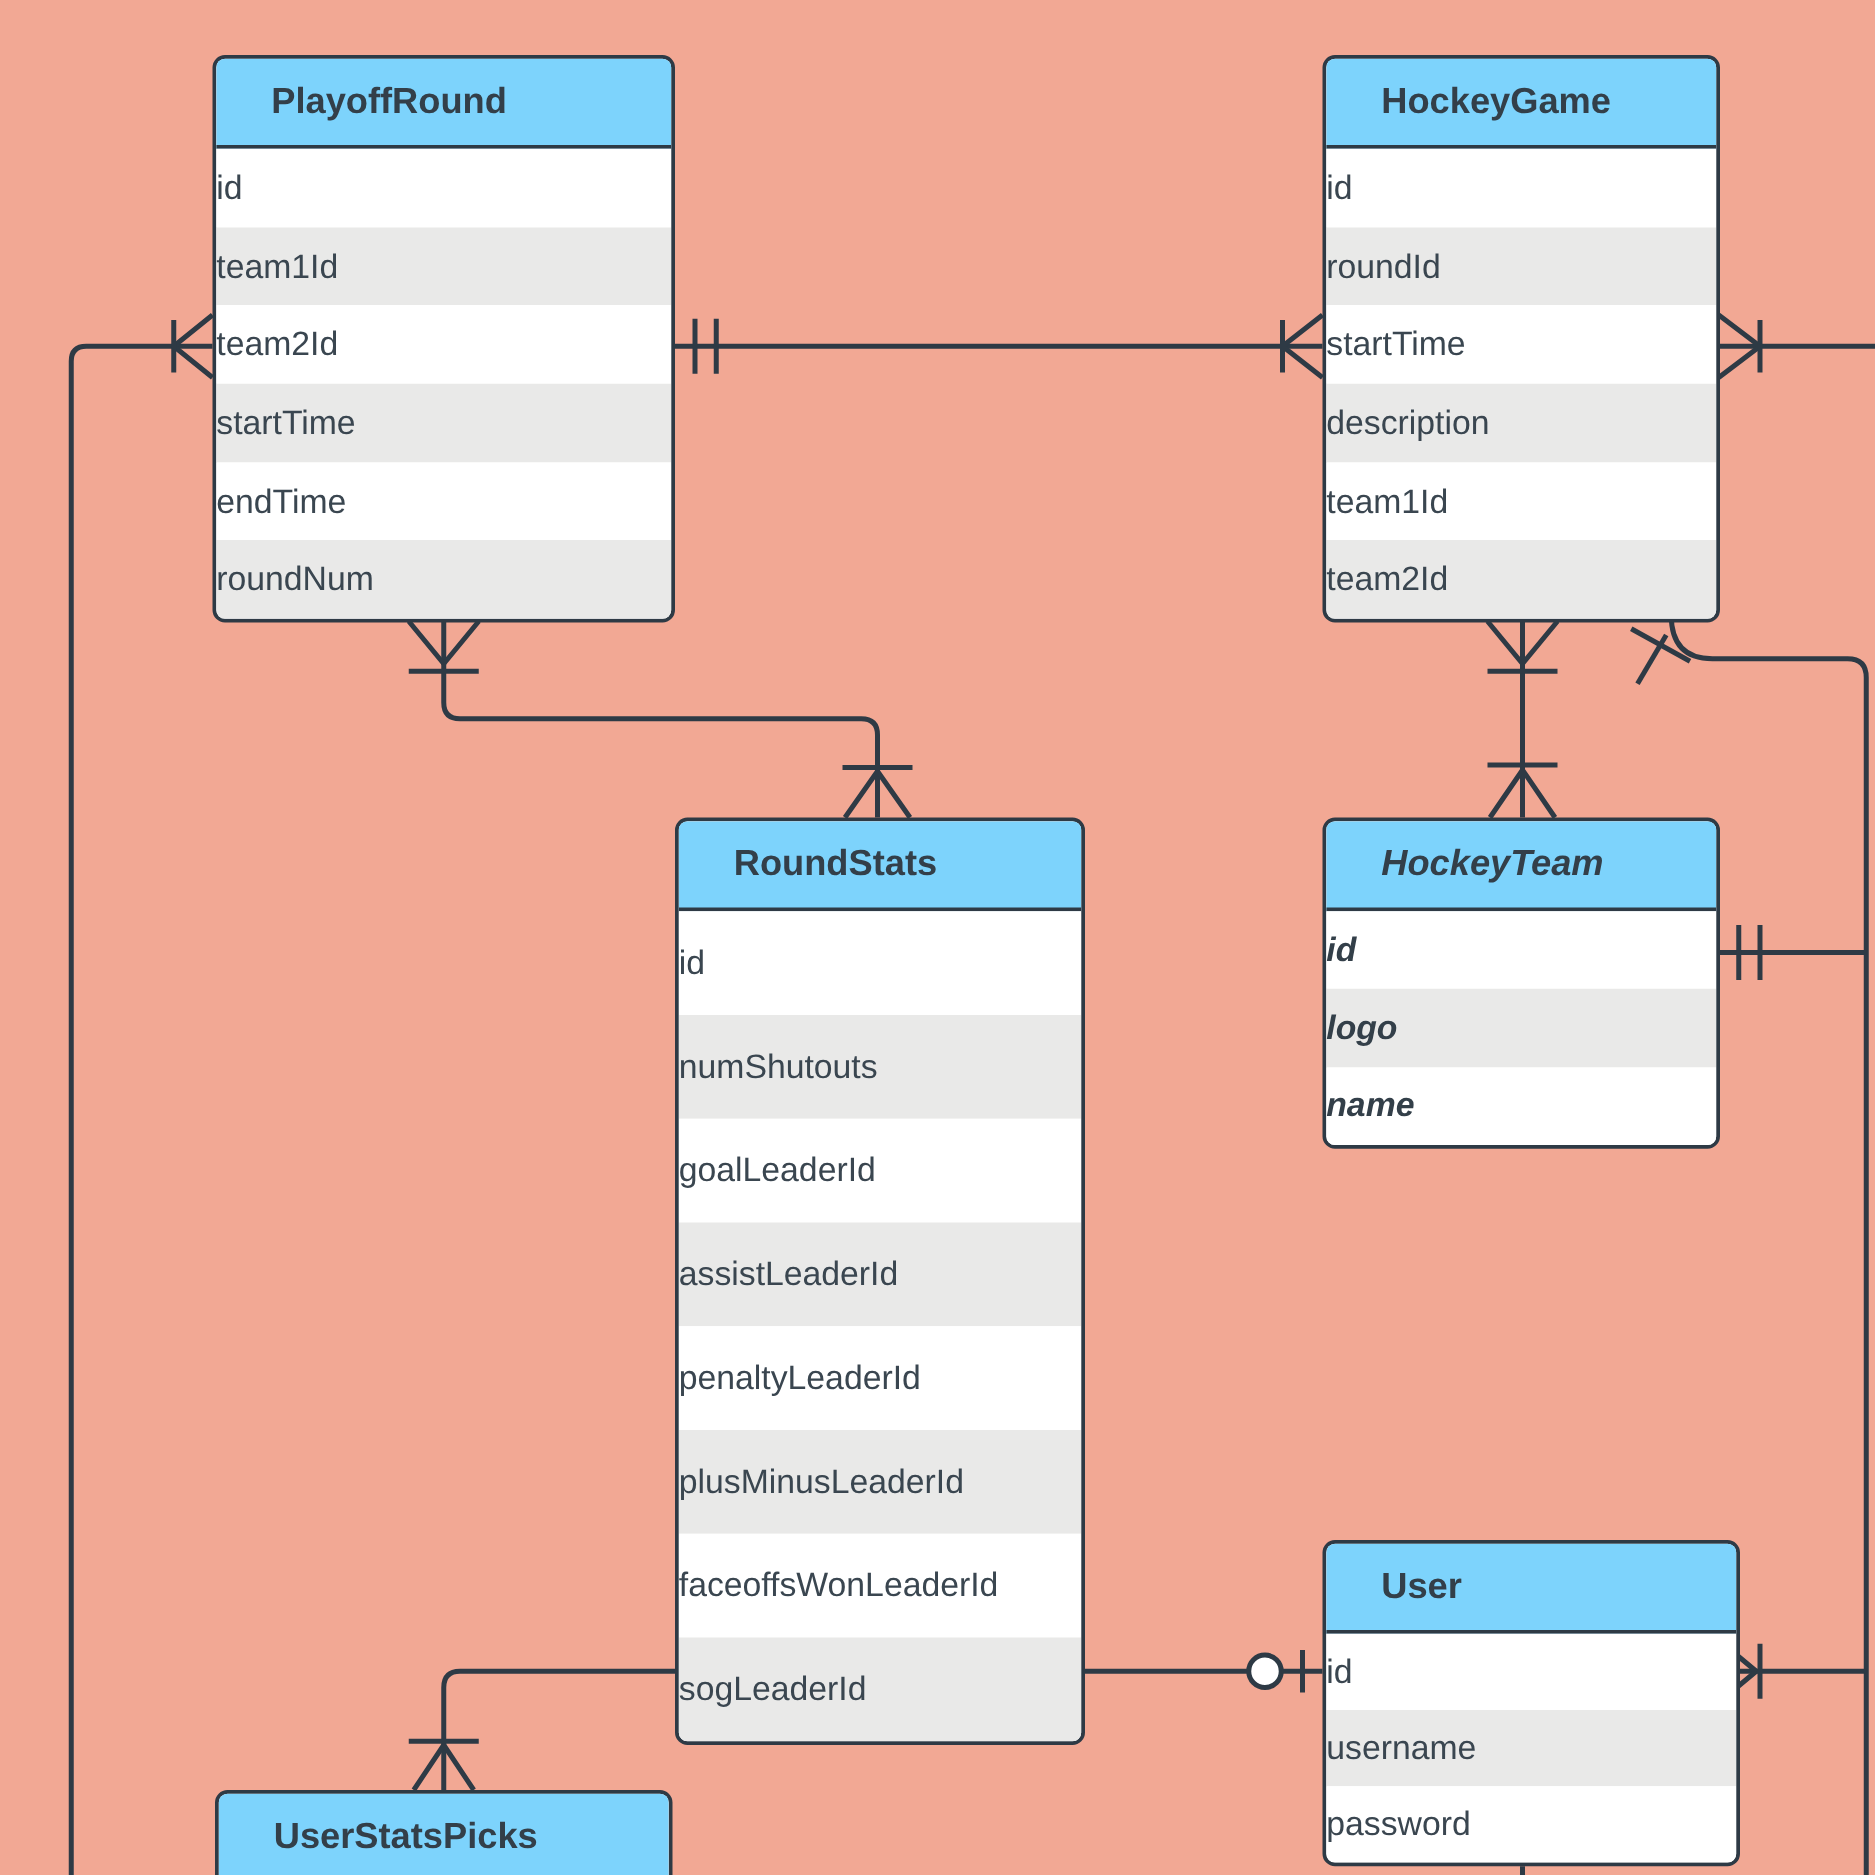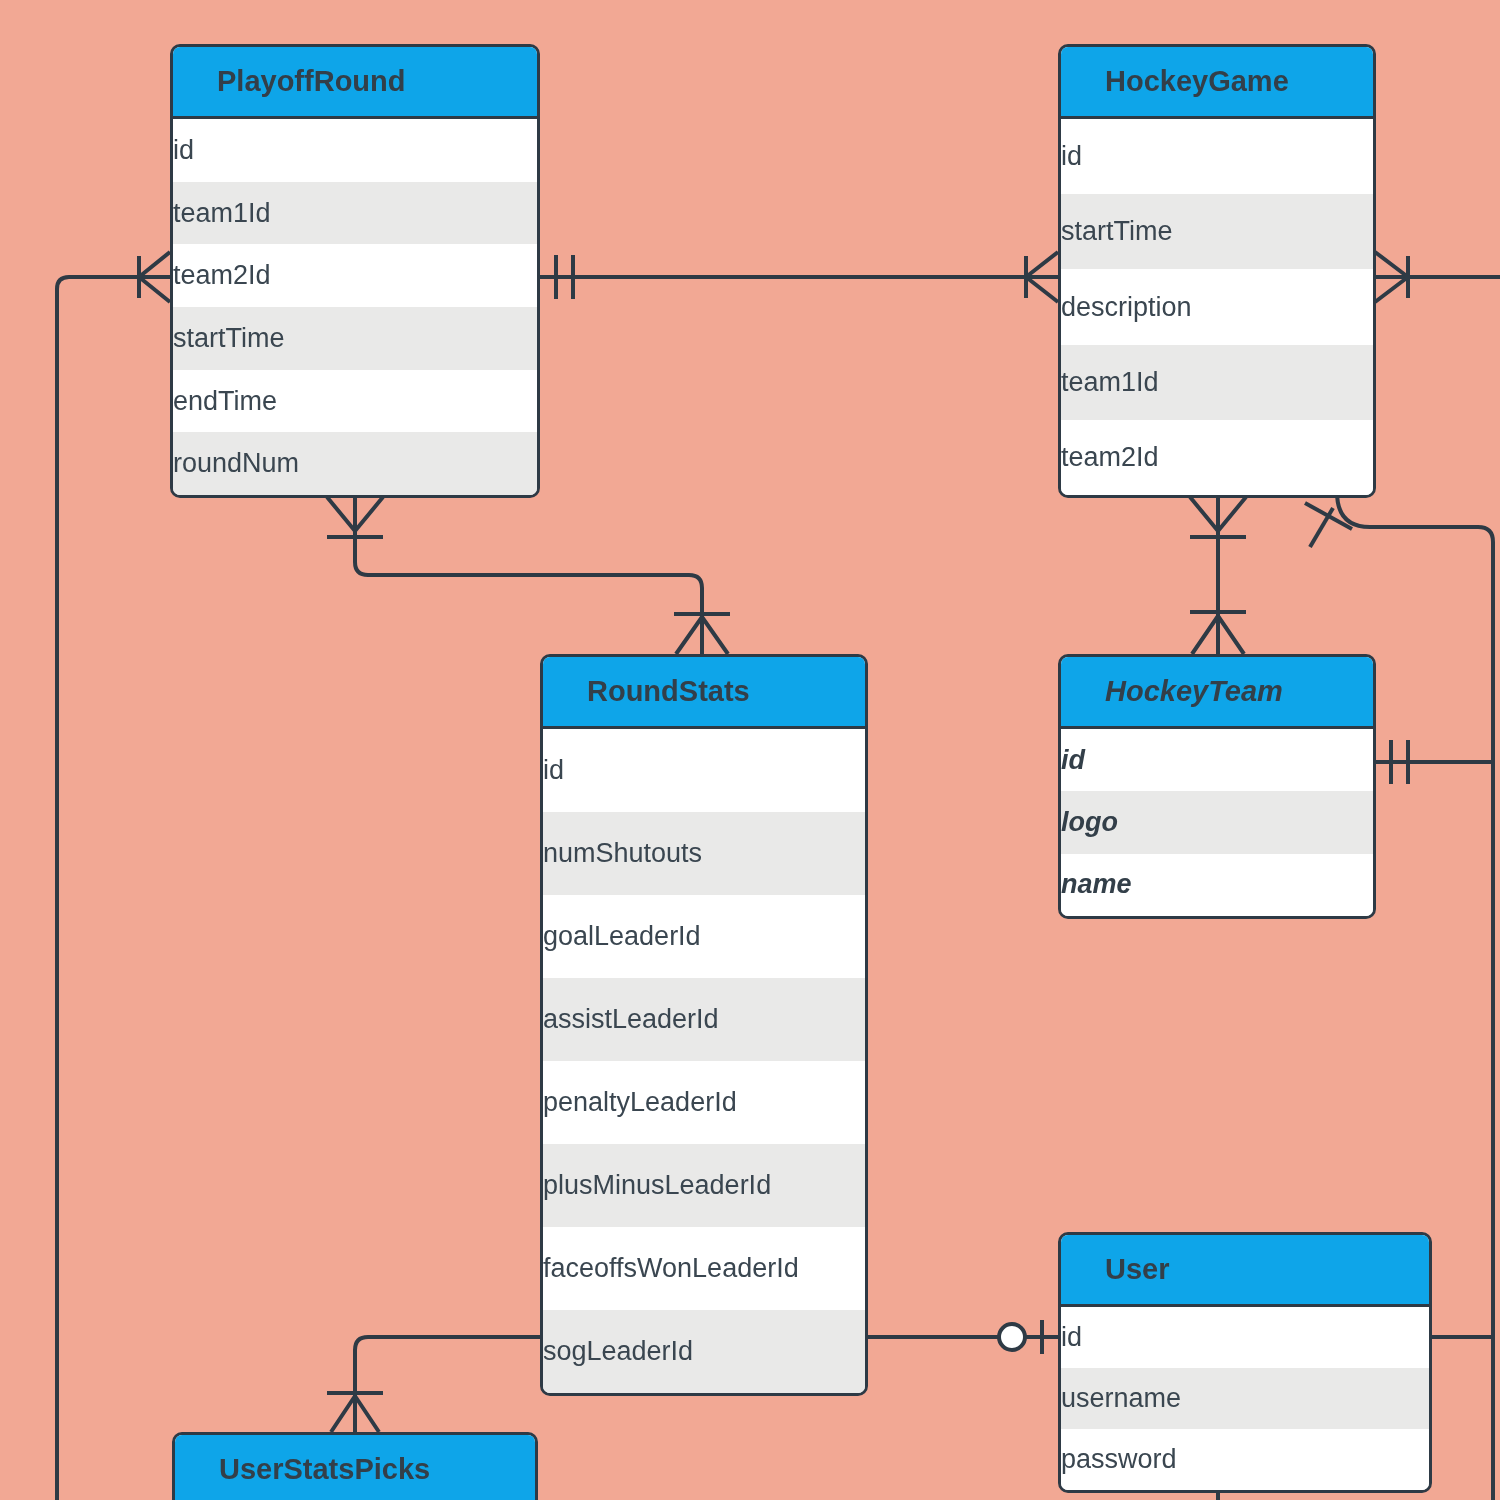--- a/index.html
+++ b/index.html
@@ -32,21 +32,21 @@
     background: #FFFFFF;
     border: 3px solid #2E3A45;
     border-radius: 10px;
     display: flex;
     flex-direction: column;
     overflow: hidden;
     box-shadow: 0 0 0 0 transparent;
   }
   .table-header {
     flex: 0 0 72px;
-    background: #0ea5e9;
+    background: #7dd3fc;
     border-bottom: 3px solid #2E3A45;
     display: flex;
     align-items: center;
     padding-left: 44px;
     font-size: 29px;
     font-weight: bold;
     color: #333F49;
     box-sizing: border-box;
   }
   .rows { flex: 1 1 auto; display: flex; flex-direction: column; }
@@ -58,21 +58,21 @@
     color: #3A4650;
     background: #FFFFFF;
   }
   .rows .row:nth-child(even) { background: #E9E9E8; }
   .bold-fields .row { font-weight: bold; color: #333F49; }
 
   #t-playoffround   { left: 170px;  top: 44px;   width: 370px; height: 454px; }
   #t-hockeygame     { left: 1058px; top: 44px;   width: 318px; height: 454px; }
   #t-roundstats     { left: 540px;  top: 654px;  width: 328px; height: 742px; text-align: center; }
   #t-hockeyteam     { left: 1058px; top: 654px;  width: 318px; height: 265px; font-style: italic; }
-  #t-user           { left: 1058px; top: 1232px; width: 374px; height: 261px; text-align: right; }
+  #t-user           { left: 1058px; top: 1232px; width: 334px; height: 261px; text-align: right; }
   #t-userstatspicks { left: 172px;  top: 1432px; width: 366px; height: 160px; }
 </style>
 </head>
 <body>
 
 <div id="canvas">
 
   <div class="table" id="t-playoffround">
     <div class="table-header">PlayoffRound</div>
     <div class="rows">
@@ -82,20 +82,21 @@
       <div class="row">startTime</div>
       <div class="row">endTime</div>
       <div class="row">roundNum</div>
     </div>
   </div>
 
   <div class="table" id="t-hockeygame">
     <div class="table-header">HockeyGame</div>
     <div class="rows">
       <div class="row">id</div>
+      <div class="row">roundId</div>
       <div class="row">startTime</div>
       <div class="row">description</div>
       <div class="row">team1Id</div>
       <div class="row">team2Id</div>
     </div>
   </div>
 
   <div class="table" id="t-roundstats">
     <div class="table-header">RoundStats</div>
     <div class="rows">

